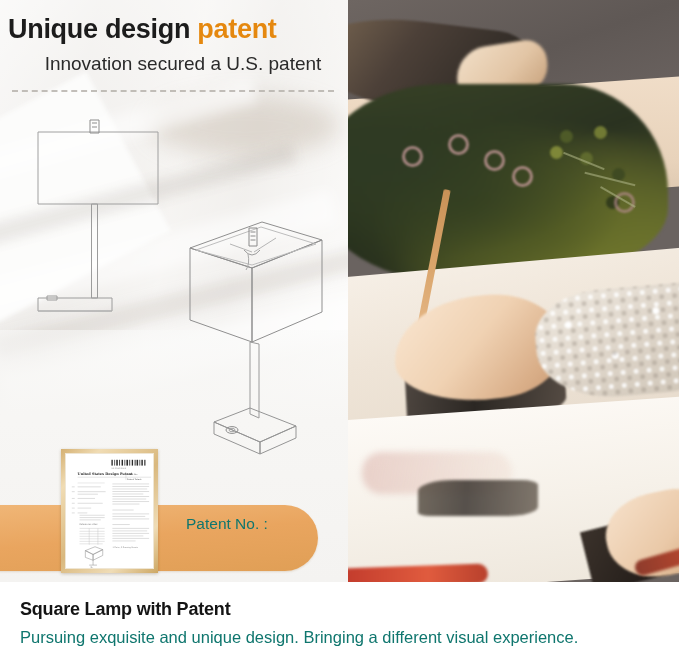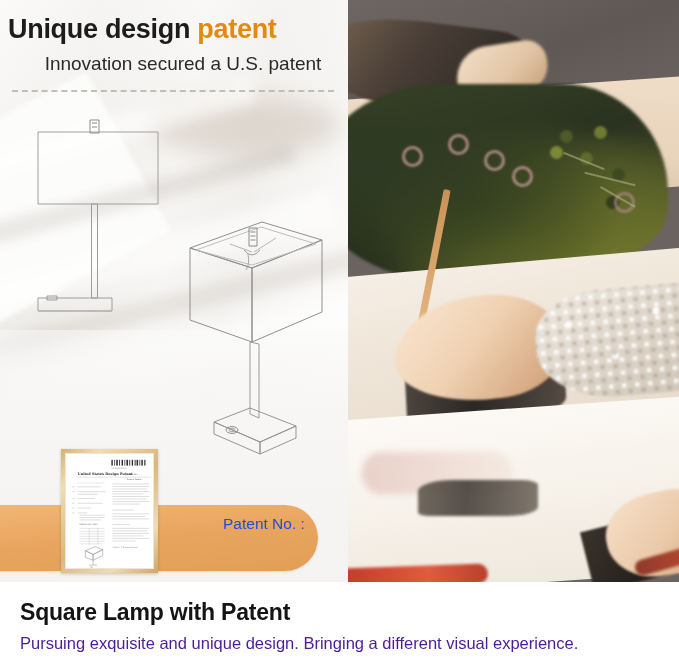--- a/index.html
+++ b/index.html
@@ -149,24 +149,23 @@
     background: linear-gradient(180deg, #eeb madeup 0%, #e9a css 100%);
     background: linear-gradient(175deg, #f0b778 0%, #e9a55f 48%, #e09f56 100%);
     z-index: 7;
     box-shadow: 0 1px 2px rgba(150,100,40,0.18);
   }
   .pill-text {
     position: absolute;
     left: 186px; top: 513px;
     width: 150px;
     z-index: 10;
-    color: #1d4ed8;
+    color: #0f766e;
     font-size: 15.5px;
     line-height: 1.45;
-    margin-left: 37px;
   }
   .pill-text div { white-space: nowrap; }
 
   
   .right-panel {
     position: relative;
     width: 331px;
     height: 582px;
     overflow: hidden;
     background: #6a6360;
@@ -342,30 +341,30 @@
   .caption {
     position: absolute;
     left: 0; top: 582px;
     width: 679px; height: 80px;
     background: #ffffff;
     z-index: 20;
   }
   .caption-title {
     margin: 0;
     padding: 17px 0 0 20px;
-    font-size: 23px;
+    font-size: 18px;
     font-weight: bold;
     color: #141414;
     letter-spacing: -0.2px;
   }
   .caption-sub {
     margin: 0;
     padding: 8px 0 0 20px;
     font-size: 16.5px;
-    color: #4c1d95;
+    color: #0f766e;
     white-space: nowrap;
   }
 </style>
 </head>
 <body>
 
 <div class="hero">
 
   <div class="left-panel">
 

